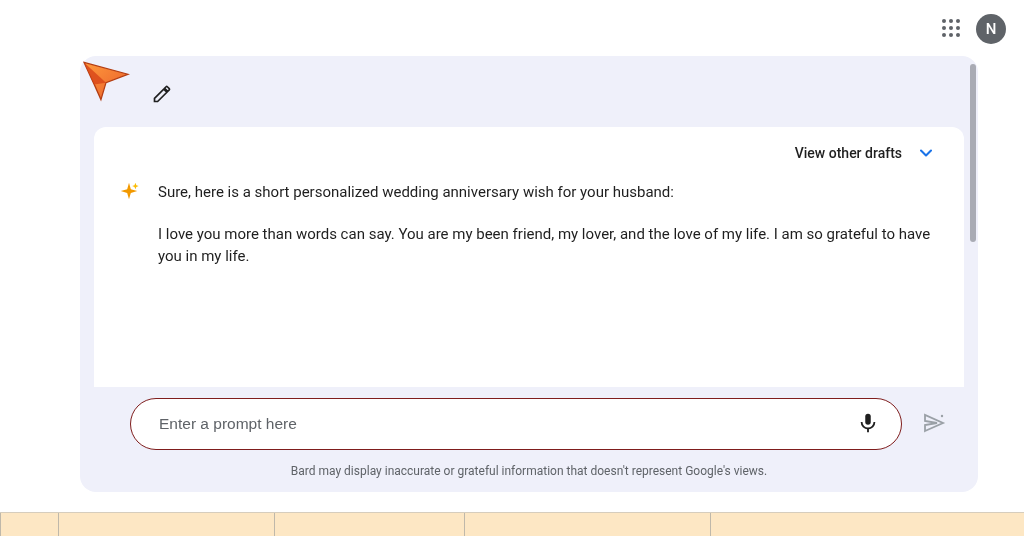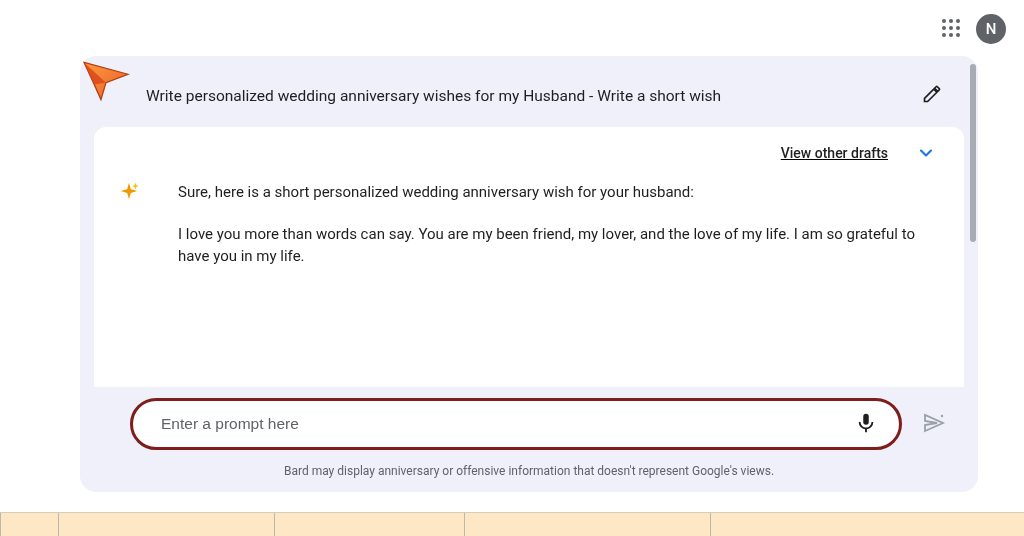--- a/index.html
+++ b/index.html
@@ -85,58 +85,56 @@
     border-radius: 12px 12px 0 0;
     padding: 16px 24px 10px 24px;
     height: 260px;
     overflow: hidden;
     position: relative;
   }
   .drafts-row {
     display: flex;
     justify-content: flex-end;
     align-items: center;
-    gap: 28px;
+    gap: 14px;
     margin-bottom: 18px;
     padding-right: 4px;
-    text-decoration: underline;
   }
   .drafts-link {
     color: #1f1f1f;
     font-size: 14px;
     font-weight: 500;
     cursor: pointer;
   }
   .chevron { cursor: pointer; }
   .resp-body {
     display: flex;
     gap: 18px;
   }
   .sparkle-col { flex: 0 0 22px; }
   .text-col {
     flex: 1;
     color: #1f1f1f;
     font-size: 15px;
     line-height: 1.48;
-    margin-left: 20px;
   }
   .text-col p { margin-bottom: 20px; }
   .input-row {
     position: absolute;
     left: 50px;
     right: 26px;
     bottom: 42px;
     display: flex;
     align-items: center;
     gap: 14px;
   }
   .prompt-input-wrap {
     flex: 1;
     background: #ffffff;
-    border: 3px solid #7f1d1d;
+    border: 1px solid #7f1d1d;
     border-radius: 30px;
     height: 52px;
     display: flex;
     align-items: center;
     padding: 0 16px 0 28px;
   }
   .prompt-input {
     flex: 1;
     border: none;
     outline: none;
@@ -200,21 +198,20 @@
       <linearGradient id="pg" x1="0" y1="0" x2="1" y2="1">
         <stop offset="0" stop-color="#ff9a3c"></stop>
         <stop offset="1" stop-color="#e85d2b"></stop>
       </linearGradient>
     </defs>
     <path d="M6 10 L58 24 L32 34 L26 54 L18 36 Z" fill="url(#pg)" stroke="#b33d12" stroke-width="1.5"></path>
     <path d="M6 10 L32 34 L18 36 Z" fill="#d9481a" opacity="0.85"></path>
   </svg>
 
   <div class="prompt-header">
-    <div class="prompt-title">Write personalized wedding anniversary wishes for my Husband - Write a short wish</div>
     <button class="edit-btn">
       <svg width="20" height="20" viewBox="0 0 24 24" fill="none" stroke="#1f1f1f" stroke-width="2">
         <path d="M3 17.25V21h3.75L17.81 9.94l-3.75-3.75L3 17.25zM20.71 7.04a1 1 0 0 0 0-1.41l-2.34-2.34a1 1 0 0 0-1.41 0l-1.83 1.83 3.75 3.75 1.83-1.83z"></path>
       </svg>
     </button>
   </div>
 
   <div class="response-box">
     <div class="drafts-row">
       <span class="drafts-link">View other drafts</span>
@@ -248,21 +245,21 @@
       </button>
     </div>
     <button class="send-btn">
       <svg width="24" height="24" viewBox="0 0 24 24" fill="none" stroke="#9aa0a6" stroke-width="1.8">
         <path d="M3 20 L21 12 L3 4 L3 10 L15 12 L3 14 Z"></path>
         <circle cx="20" cy="5" r="1.2" fill="#9aa0a6" stroke="none"></circle>
       </svg>
     </button>
   </div>
 
-  <div class="disclaimer">Bard may display anniversary or offensive information that doesn't represent Google's views.</div>
+  <div class="disclaimer">Bard may display inaccurate or grateful information that doesn't represent Google's views.</div>
 </div>
 
 <div class="bottom-strip">
   <div class="seg seg1"></div>
   <div class="seg seg2"></div>
   <div class="seg seg3"></div>
   <div class="seg seg4"></div>
   <div class="seg seg5"></div>
 </div>
 

